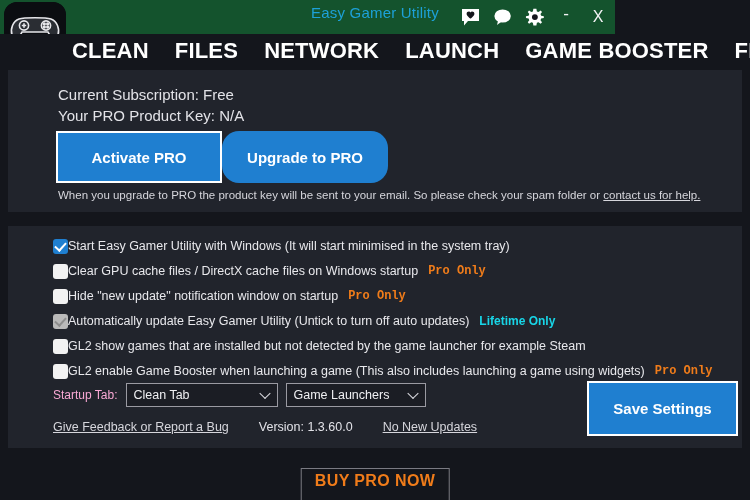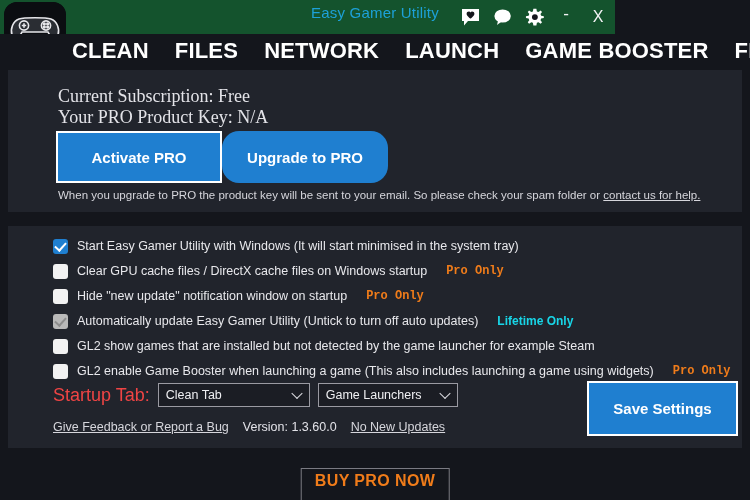--- a/index.html
+++ b/index.html
@@ -72,23 +72,22 @@
   
   .panel {
     position: absolute;
     background: #21242c;
   }
   #panel-subscription { left: 8px; top: 70px; width: 734px; height: 142px; }
   #panel-settings    { left: 8px; top: 226px; width: 734px; height: 222px; }
 
   .sub-line {
     position: absolute; left: 50px;
-    font-size: 18px; color: #e3e3e8;
-    white-space: nowrap;
-    font-family: Liberation Serif, serif;
+    font-size: 15px; color: #e3e3e8;
+    white-space: nowrap;
   }
   #sub-line-1 { top: 16px; }
   #sub-line-2 { top: 37px; }
 
   .pro-btn {
     position: absolute;
     background: #1f7fd0;
     color: #ffffff;
     font-size: 15px; font-weight: bold;
     display: flex; align-items: center; justify-content: center;
@@ -109,21 +108,21 @@
     white-space: nowrap;
   }
   .note a, .link {
     color: #d6d6dc; text-decoration: underline; cursor: pointer;
   }
 
   
   .cb-row {
     position: absolute; left: 45px;
     height: 20px;
-    display: flex; align-items: center; gap: 9px;
+    display: flex; align-items: center; 
     white-space: nowrap;
   }
   .cbx {
     width: 15px; height: 15px;
     border-radius: 3px;
     background: #f2f2f2;
     flex: 0 0 auto;
     position: relative;
     cursor: pointer;
   }
@@ -148,21 +147,21 @@
     font-size: 12px; font-weight: bold; color: #18d6e8;
     margin-left: 10px;
   }
 
   
   .startup-row {
     position: absolute; left: 45px; top: 157px;
     height: 24px;
     display: flex; align-items: center; gap: 8px;
   }
-  .startup-label { font-size: 18px; color: #ef4444; text-align: right; }
+  .startup-label { font-size: 12px; color: #f9a8d4; text-align: right; }
   .select {
     position: relative;
     height: 24px;
     background: #1b1d24;
     border: 1px solid #9a9aa2;
     color: #efeff2;
     font-size: 12.5px;
     display: flex; align-items: center;
     padding: 0 26px 0 7px;
     cursor: pointer;
@@ -174,21 +173,21 @@
     width: 8px; height: 8px;
     border: solid #dcdce2;
     border-width: 0 1.6px 1.6px 0;
     transform: translateY(-70%) rotate(45deg);
   }
 
   
   .foot-row {
     position: absolute; left: 45px; top: 192px;
     height: 18px;
-    display: flex; align-items: center; gap: 14px;
+    display: flex; align-items: center; gap: 30px;
     font-size: 12.5px; color: #e2e2e8;
     white-space: nowrap;
   }
 
   
   #btn-save-settings {
     position: absolute; left: 579px; top: 155px;
     width: 151px; height: 55px;
     background: #1f7fd0; border: 2px solid #ffffff;
     color: #ffffff; font-size: 15px; font-weight: bold;

